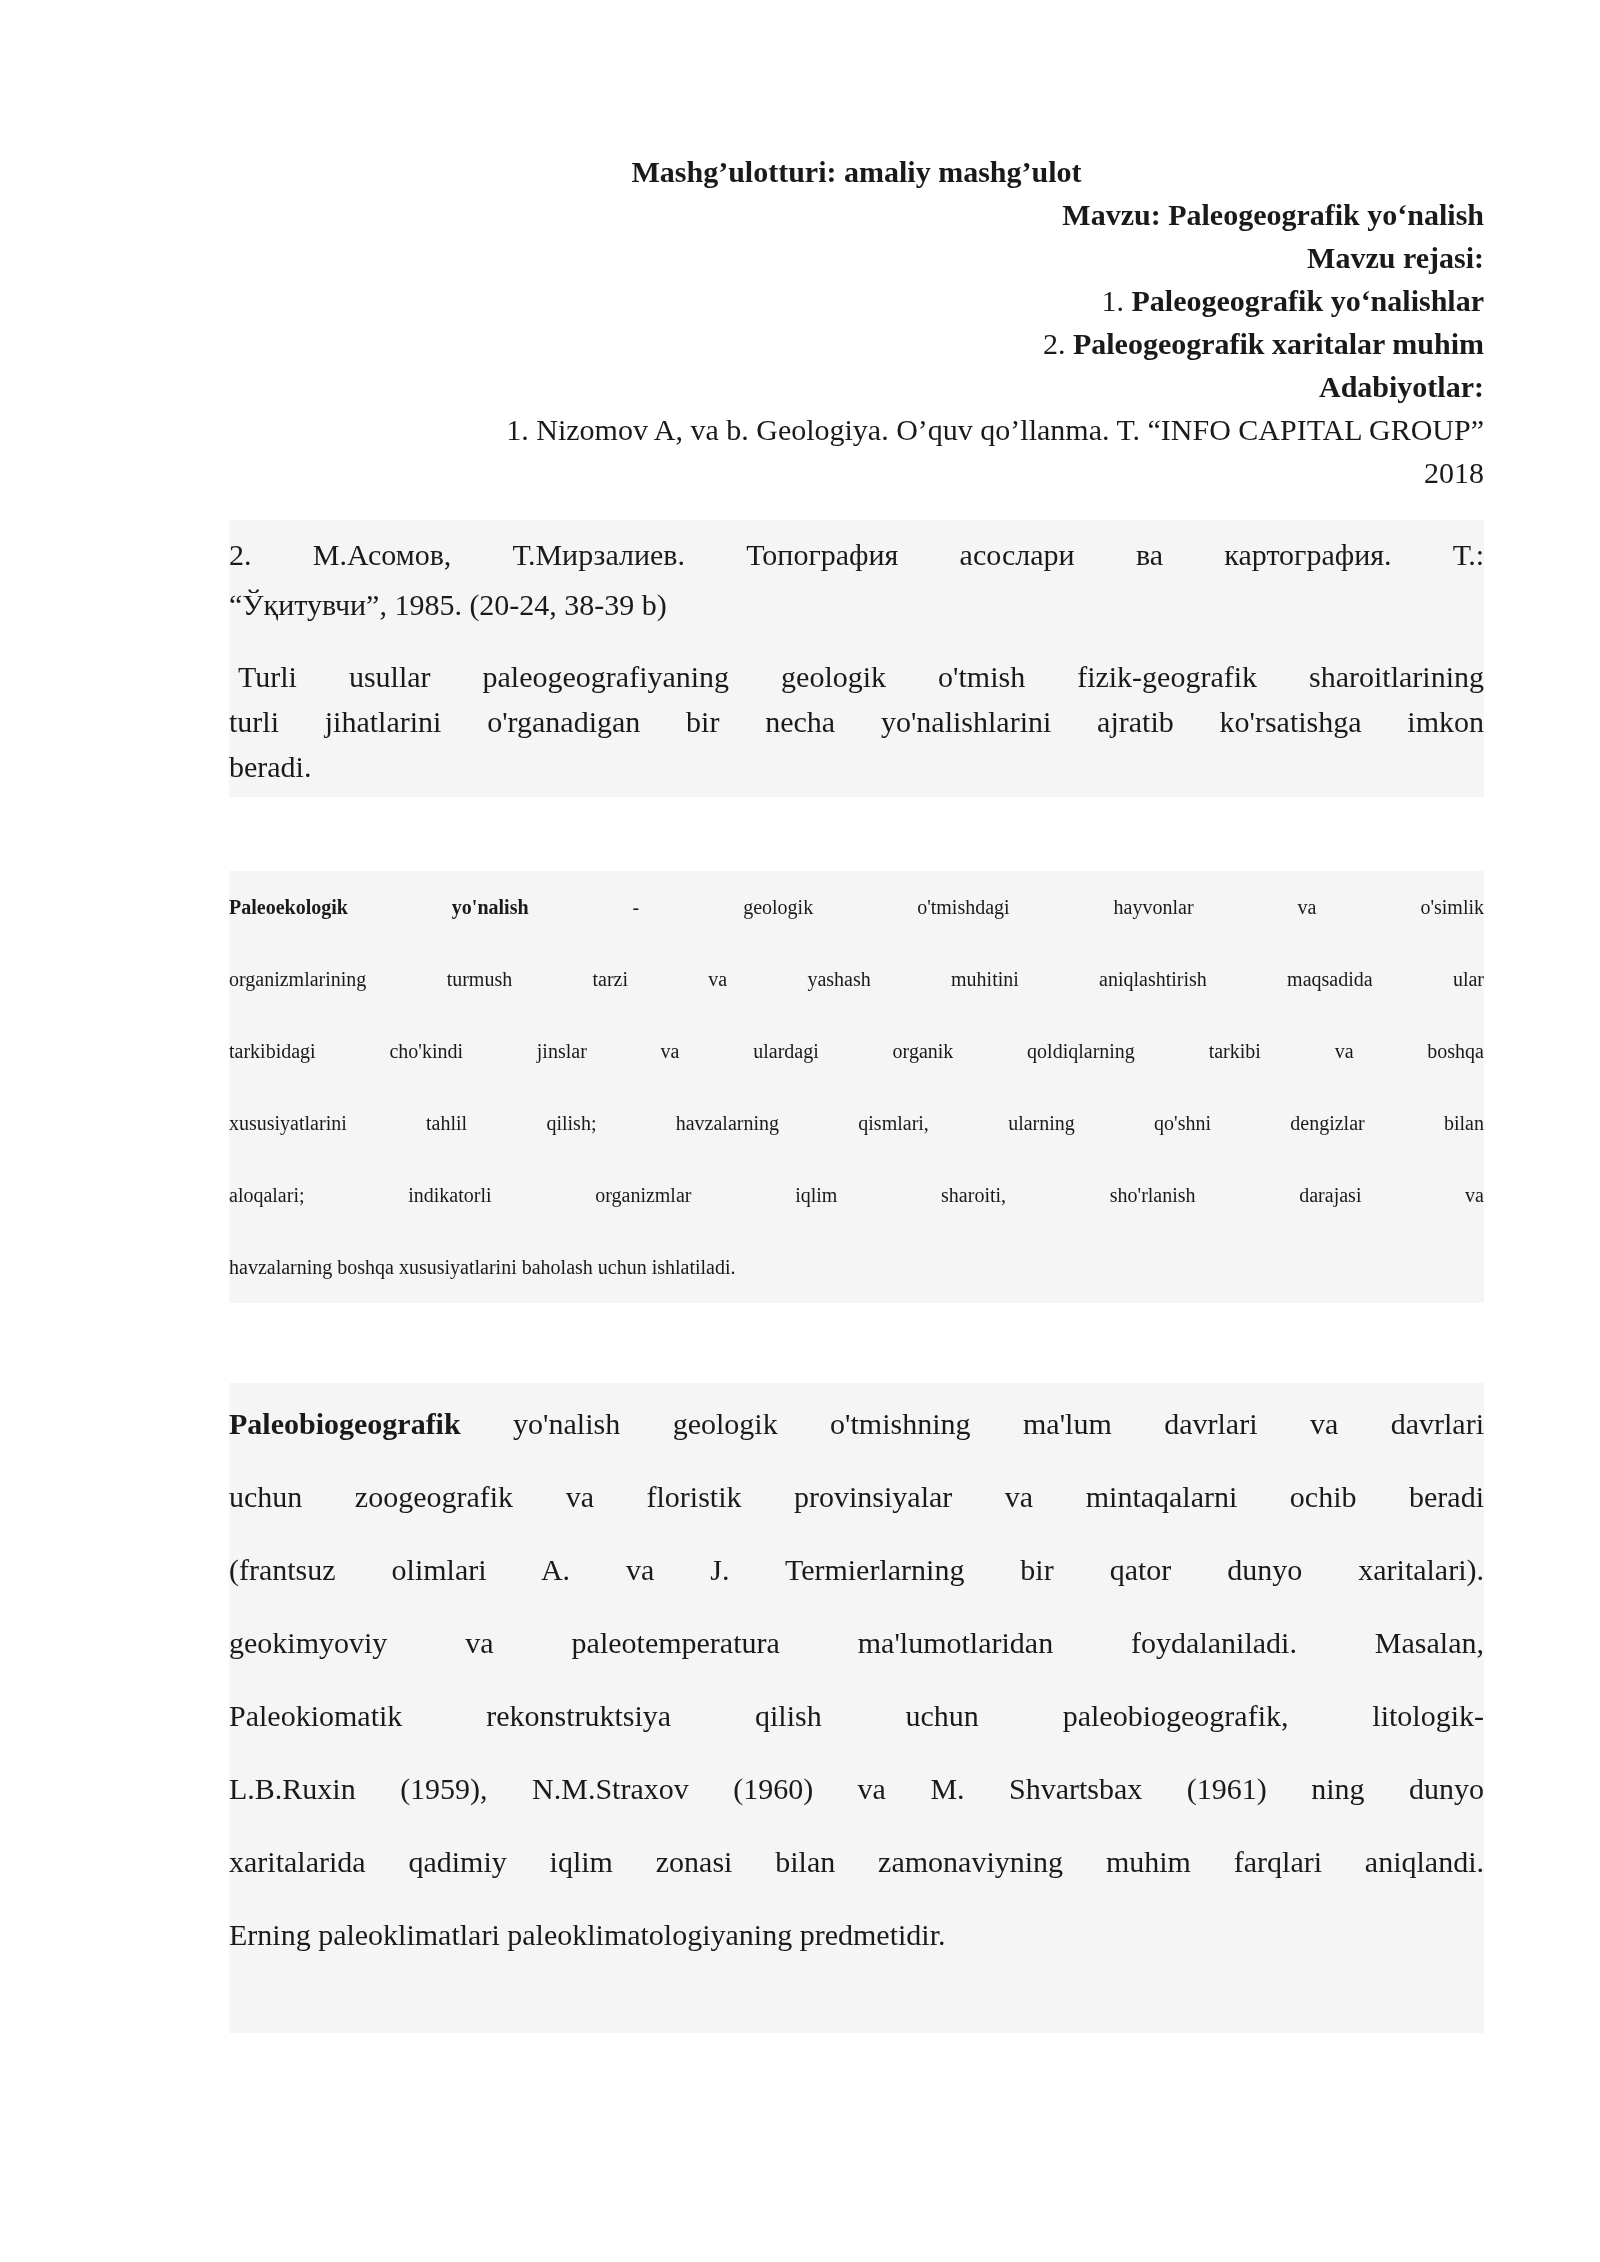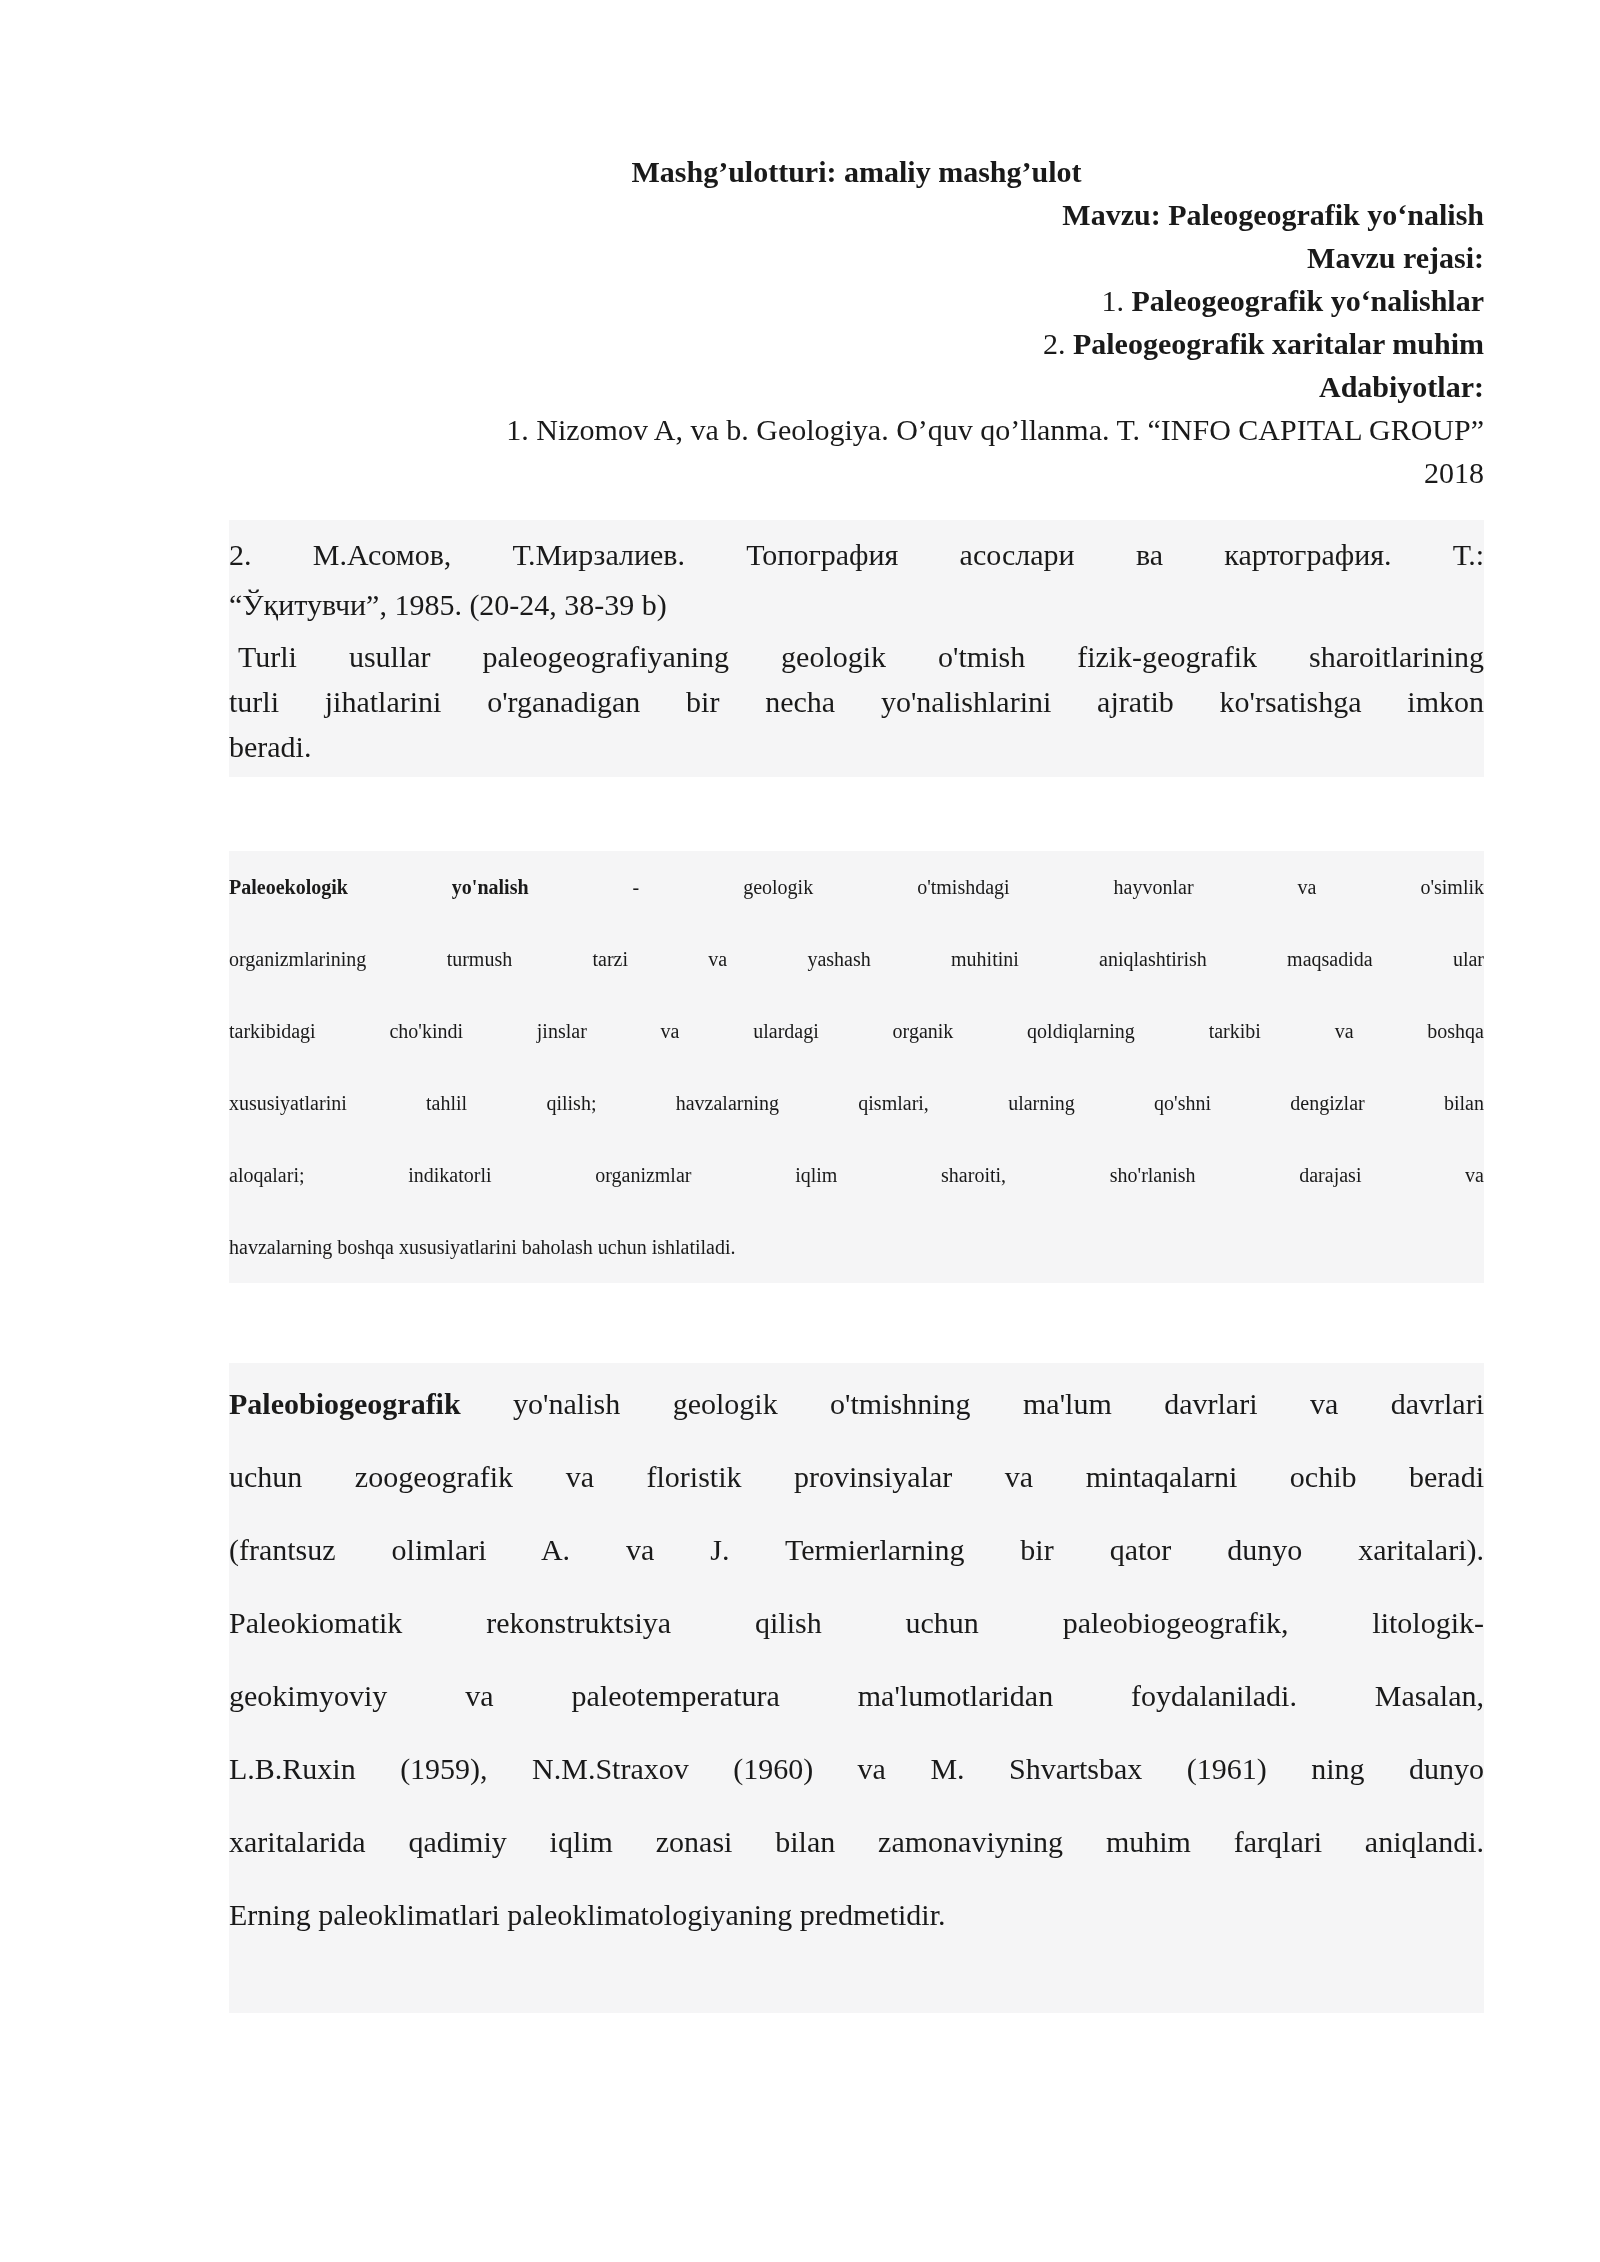--- a/index.html
+++ b/index.html
@@ -21,21 +21,21 @@
     text-align: center;
     font-weight: bold;
     font-size: 30px;
     line-height: 43px;
   }
   .hline { font-size: 30px; line-height: 43px; text-align: right; }
   .bold { font-weight: bold; }
   .grayblock { background: #f5f5f6; }
   .block1 { margin-top: 26px; padding: 10px 0 8px 0; }
   .paraA { font-size: 30px; line-height: 50px; }
-  .paraB { font-size: 30px; line-height: 45px; margin-top: 4px; }
+  .paraB { font-size: 30px; line-height: 45px; margin-top: 24px; }
   .paraB .lines .jline:first-child { text-indent: 9px; }
   .block2 { margin-top: 74px; font-size: 20px; line-height: 72px; }
   .block3 { margin-top: 80px; font-size: 30px; line-height: 73px; padding: 4px 0 62px 0; }
   .jline { text-align: justify; text-align-last: justify; }
   .pline { text-align: left; }
 </style>
 </head>
 <body>
 
 <div class="page">
@@ -78,22 +78,22 @@
           <div class="jline">aloqalari; indikatorli organizmlar iqlim sharoiti, sho'rlanish darajasi va</div>
         </div>
       <div class="pline">havzalarning boshqa xususiyatlarini baholash uchun ishlatiladi.</div>
     </div>
 
     <div class="grayblock block3">
       <div class="jline"><span class="bold">Paleobiogeografik</span><span> yo'nalish geologik o'tmishning ma'lum davrlari va davrlari</span></div>
       <div class="lines">
           <div class="jline">uchun zoogeografik va floristik provinsiyalar va mintaqalarni ochib beradi</div>
           <div class="jline">(frantsuz olimlari A. va J. Termierlarning bir qator dunyo xaritalari).</div>
+          <div class="jline">geokimyoviy va paleotemperatura ma'lumotlaridan foydalaniladi. Masalan,</div>
           <div class="jline">Paleokiomatik rekonstruktsiya qilish uchun paleobiogeografik, litologik-</div>
-          <div class="jline">geokimyoviy va paleotemperatura ma'lumotlaridan foydalaniladi. Masalan,</div>
           <div class="jline">L.B.Ruxin (1959), N.M.Straxov (1960) va M. Shvartsbax (1961) ning dunyo</div>
           <div class="jline">xaritalarida qadimiy iqlim zonasi bilan zamonaviyning muhim farqlari aniqlandi.</div>
         </div>
       <div class="pline">Erning paleoklimatlari paleoklimatologiyaning predmetidir.</div>
     </div>
 
   </div>
 </div>
 
 </body></html>

